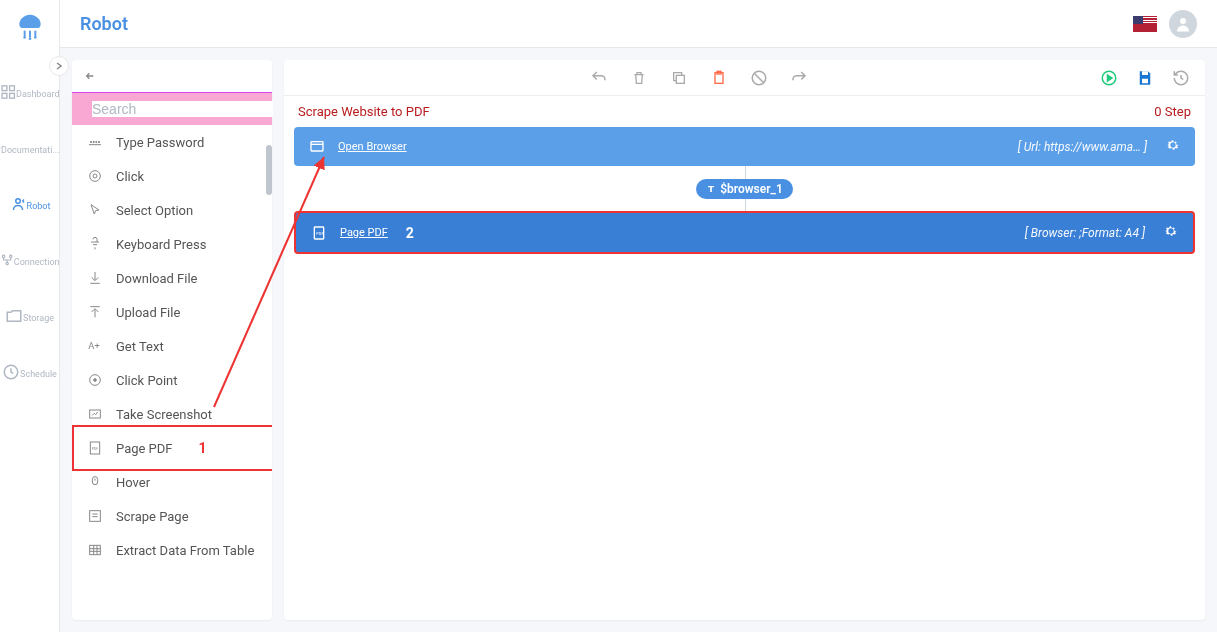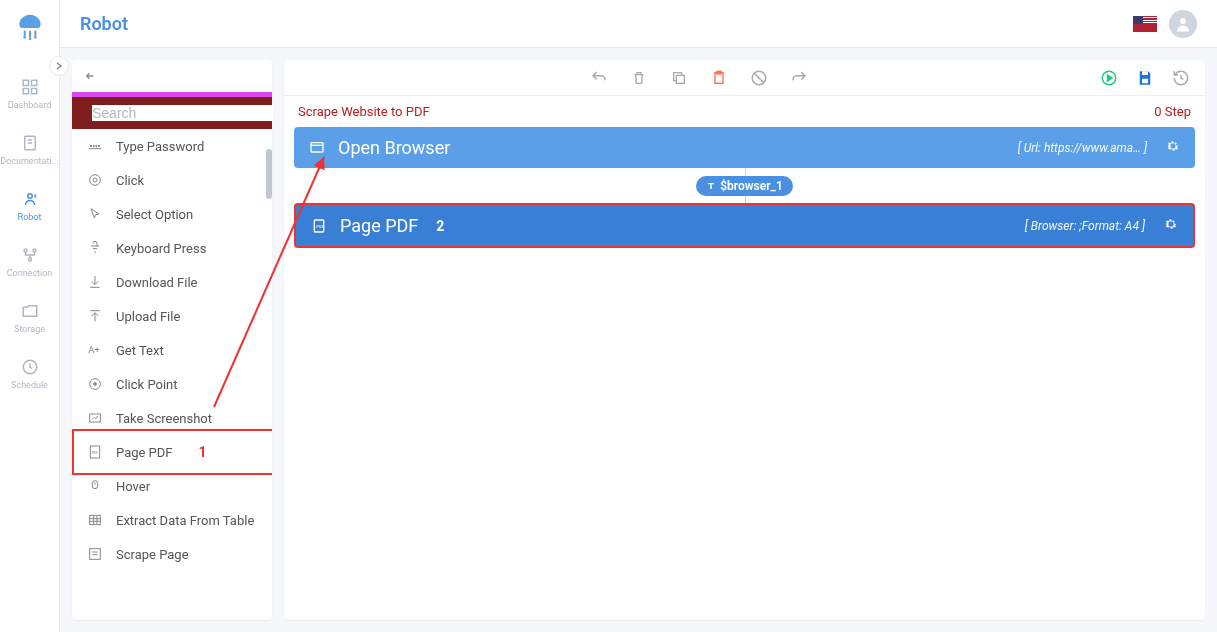--- a/index.html
+++ b/index.html
@@ -30,21 +30,21 @@
       height: 36px;
       margin-bottom: 20px;
       display: flex;
       align-items: center;
       justify-content: center;
     }
     .nav-item {
       width: 60px;
       height: 56px;
       display: flex;
-      flex-direction: column;
+      flex-direction: row;
       align-items: center;
       justify-content: center;
       color: #b0b8c4;
       cursor: pointer;
       font-size: 9px;
     }
     .nav-item.active { color: #4a90e2; }
     .nav-item svg { margin-bottom: 4px; }
     .nav-label { font-size: 9px; }
     .nav-expand {
@@ -137,27 +137,27 @@
       align-items: center;
     }
     .palette-back {
       width: 20px; height: 20px;
       display: flex;
       align-items: center;
       cursor: pointer;
       color: #888;
     }
     .search-box {
-      background: #7f1d1d;
+      background: #f9a8d4;
       padding: 8px 12px;
       box-shadow: 0 1px 2px rgba(0,0,0,0.05);
       display: flex;
       align-items: flex-end;
       gap: 8px;
-      border-top: 5px solid #d946ef;
+      border-top: 1px solid #d946ef;
     }
     .search-box input {
       border: none;
       outline: none;
       flex: 1;
       font-size: 14px;
       color: #666;
     }
     .search-box input::placeholder { color: #b0b8c4; }
     .action-list {
@@ -262,32 +262,32 @@
       display: flex;
       align-items: center;
       gap: 12px;
     }
     .step-icon {
       width: 18px; height: 18px;
       display: flex;
       align-items: center;
       justify-content: center;
     }
-    .step-title { font-size: 18px; }
+    .step-title { font-size: 11px; text-decoration: underline; }
     .step-right {
       display: flex;
       align-items: center;
       gap: 18px;
       font-size: 12px;
       font-style: italic;
     }
     .step-params { opacity: 0.95; }
     .step-gear { cursor: pointer; }
     .step-connector {
-      height: 35px;
+      height: 45px;
       display: flex;
       align-items: center;
       justify-content: center;
       position: relative;
     }
     .step-connector::before {
       content: '';
       position: absolute;
       width: 1px;
       height: 100%;
@@ -525,38 +525,38 @@
                 <svg width="16" height="16" viewBox="0 0 24 24" fill="none" stroke="currentColor" stroke-width="1.5">
                   <rect x="8" y="4" width="8" height="12" rx="4"></rect>
                   <line x1="12" y1="7" x2="12" y2="10"></line>
                 </svg>
               </span>
               <span>Hover</span>
             </div>
             <div class="action-item">
               <span class="action-icon">
                 <svg width="16" height="16" viewBox="0 0 24 24" fill="none" stroke="currentColor" stroke-width="1.5">
+                  <rect x="4" y="4" width="16" height="16"></rect>
+                  <line x1="8" y1="9" x2="16" y2="9"></line>
+                  <line x1="8" y1="13" x2="16" y2="13"></line>
+                </svg>
+              </span>
+              <span>Scrape Page</span>
+            </div>
+            <div class="action-item">
+              <span class="action-icon">
+                <svg width="16" height="16" viewBox="0 0 24 24" fill="none" stroke="currentColor" stroke-width="1.5">
                   <rect x="4" y="5" width="16" height="14"></rect>
                   <line x1="4" y1="10" x2="20" y2="10"></line>
                   <line x1="4" y1="14" x2="20" y2="14"></line>
                   <line x1="10" y1="5" x2="10" y2="19"></line>
                   <line x1="15" y1="5" x2="15" y2="19"></line>
                 </svg>
               </span>
               <span>Extract Data From Table</span>
-            </div>
-            <div class="action-item">
-              <span class="action-icon">
-                <svg width="16" height="16" viewBox="0 0 24 24" fill="none" stroke="currentColor" stroke-width="1.5">
-                  <rect x="4" y="4" width="16" height="16"></rect>
-                  <line x1="8" y1="9" x2="16" y2="9"></line>
-                  <line x1="8" y1="13" x2="16" y2="13"></line>
-                </svg>
-              </span>
-              <span>Scrape Page</span>
             </div>
           </div>
       </div>
 
       <div class="canvas-column">
         <div class="toolbar">
           <div></div>
           <div class="toolbar-center">
             <div class="tb-btn">
                 <svg width="18" height="18" viewBox="0 0 24 24" fill="none" stroke="currentColor" stroke-width="2">

